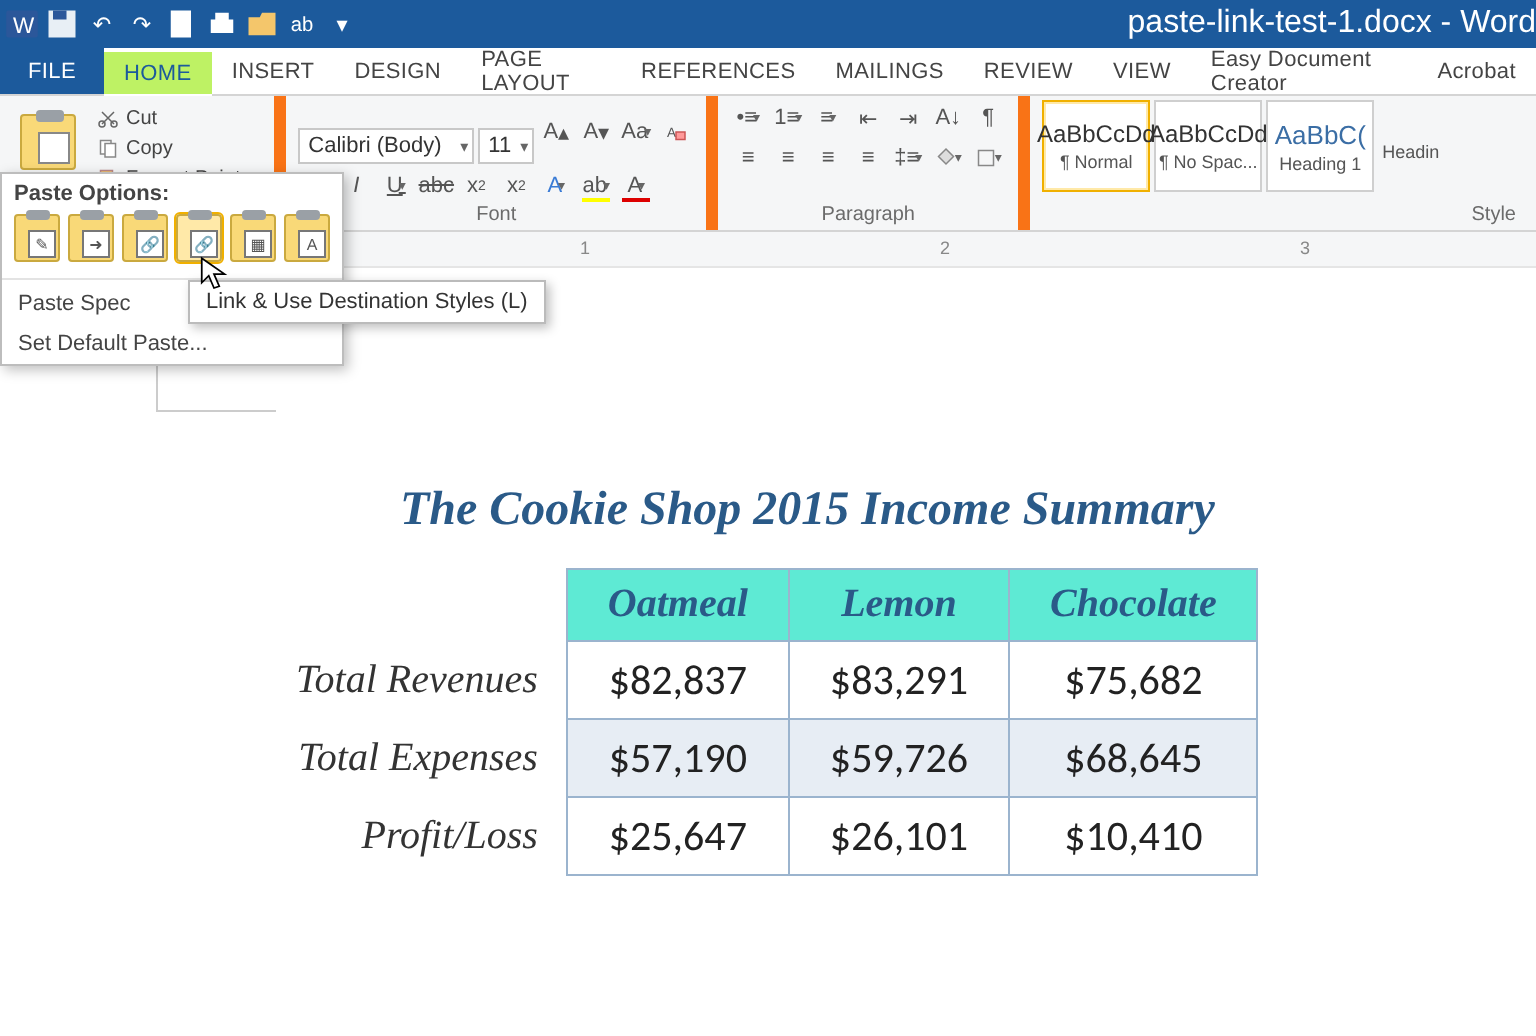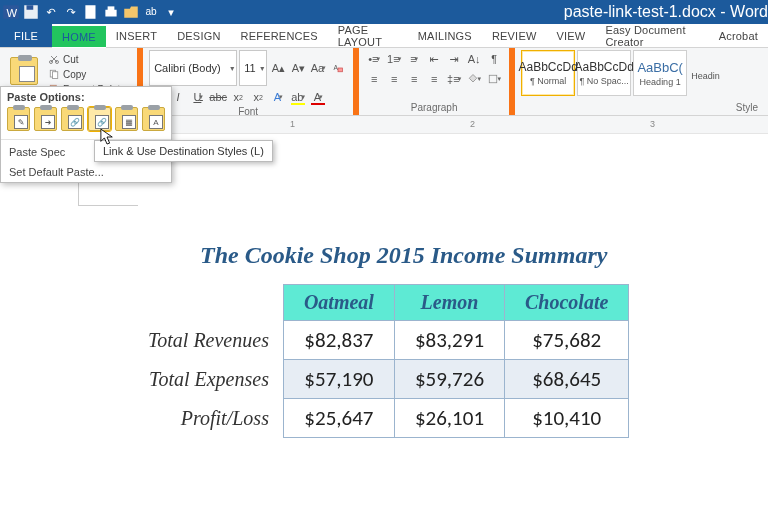--- a/index.html
+++ b/index.html
@@ -8,42 +8,42 @@
 
 .titlebar { height: 24px; background: linear-gradient(#1c5a9c,#1c5a9c); display: flex; align-items: center; color: #fff; }
 .titlebar-left { display: flex; align-items: center; gap: 2px; padding-left: 2px; }
 .qat-btn { width: 18px; height: 18px; display: flex; align-items: center; justify-content: center; color: #fff; }
 .doc-title { flex: 1; text-align: right; font-size: 16px; color: #fff; }
 
 
 .ribbon-tabs { height: 24px; background: #fff; display: flex; align-items: stretch; border-bottom: 1px solid #d4d4d4; }
 .ribbon-tab { padding: 0 10px; font-size: 11px; display: flex; align-items: center; color: #444; text-transform: uppercase; letter-spacing: 0.2px; cursor: pointer; }
 .ribbon-tab.file { background: #1c5a9c; color: #fff; padding: 0 14px; }
-.ribbon-tab.active { background: #22c55e; color: #1c5a9c; border-top: 2px solid #fff; position: relative; }
+.ribbon-tab.active { background: #bef264; color: #1c5a9c; border-top: 2px solid #fff; position: relative; }
 .ribbon-tab.active::after { content:""; position:absolute; left:0; right:0; bottom:-1px; height:1px; background:#fff; }
 
 
 .ribbon { height: 68px; background: #f5f6f7; border-bottom: 1px solid #d4d4d4; display: flex; position: relative; }
 .group { border-right: 6px solid #f97316; display: flex; flex-direction: column; padding: 2px 6px 0 6px; height: 100%; }
 .group-label { text-align: center; font-size: 10px; color: #6b6b6b; margin-top: auto; padding-bottom: 2px; }
 .group-body { display: flex; gap: 4px; flex:1; }
 
 
 .paste-big { width: 36px; display: flex; flex-direction: column; align-items: center; justify-content: center; gap: 1px; padding-top:2px;}
 .paste-big .paste-icon { width: 28px; height: 28px; background: #f9d978; border:1px solid #caa93f; border-radius:2px; position: relative; }
 .paste-big .paste-icon::before { content:""; position:absolute; top:-3px; left:7px; width:14px; height:6px; background:#9aa0a6; border-radius:2px; }
 .paste-big .paste-icon::after { content:""; position:absolute; bottom:2px; right:2px; width:14px; height:14px; background:#fff; border:1px solid #888;}
 .paste-label { font-size: 10px; color:#444; display:flex; align-items:center; gap:2px; }
 .clip-side { display:flex; flex-direction:column; gap:1px; font-size:10px; color:#444; padding-top:2px;}
 .clip-side div { display:flex; align-items:center; gap:3px; padding:1px 2px; }
 .scissors,.copy,.brush { width:12px; height:12px; }
 
 
 .font-row1 { display:flex; gap:2px; align-items:center; }
-.font-combo { height:36px; border:1px solid #c8c8c8; background:#fff; font-size:11px; padding:0 0 0 4px; display:flex; align-items:center; position:relative; color:#333;}
+.font-combo { height:18px; border:1px solid #c8c8c8; background:#fff; font-size:11px; padding:0 0 0 4px; display:flex; align-items:center; position:relative; color:#333;margin-top:14px;}
 .font-combo.name{ width:88px } .font-combo.size{ width:28px }
 .font-combo::after { content:"▾"; position:absolute; right:2px; font-size:8px; color:#666;}
 .mini-btn { width:18px; height:18px; display:flex; align-items:center; justify-content:center; color:#555; font-size:11px; border-radius:2px;} .mini-btn svg{width:12px;height:12px;fill:#555}
 .font-row2 { display:flex; gap:2px; align-items:center; margin-top:2px;}
 .font-row2 .b{font-weight:bold} .font-row2 .i{font-style:italic} .font-row2 .u{text-decoration:underline}
 .drop-caret{font-size:7px; color:#666; margin-left:-2px}
 .Acolor{position:relative} .Acolor::after{content:"";position:absolute;left:2px;right:2px;bottom:1px;height:2px;background:#d00}
 .Ahilite::after{background:#ff0}
 
 
@@ -130,22 +130,22 @@
     <div class="qat-btn">▾</div>
   </div>
   <div class="doc-title">paste-link-test-1.docx - Word</div>
 </div>
 
 <div class="ribbon-tabs">
   <div class="ribbon-tab file">FILE</div>
   <div class="ribbon-tab active">HOME</div>
   <div class="ribbon-tab">INSERT</div>
   <div class="ribbon-tab">DESIGN</div>
+  <div class="ribbon-tab">PAGE LAYOUT</div>
   <div class="ribbon-tab">REFERENCES</div>
-  <div class="ribbon-tab">PAGE LAYOUT</div>
   <div class="ribbon-tab">MAILINGS</div>
   <div class="ribbon-tab">REVIEW</div>
   <div class="ribbon-tab">VIEW</div>
   <div class="ribbon-tab" style="text-transform:none">Easy Document Creator</div>
   <div class="ribbon-tab" style="text-transform:none">Acrobat</div>
 </div>
 
 <div class="ribbon">
 
   <div class="group">

